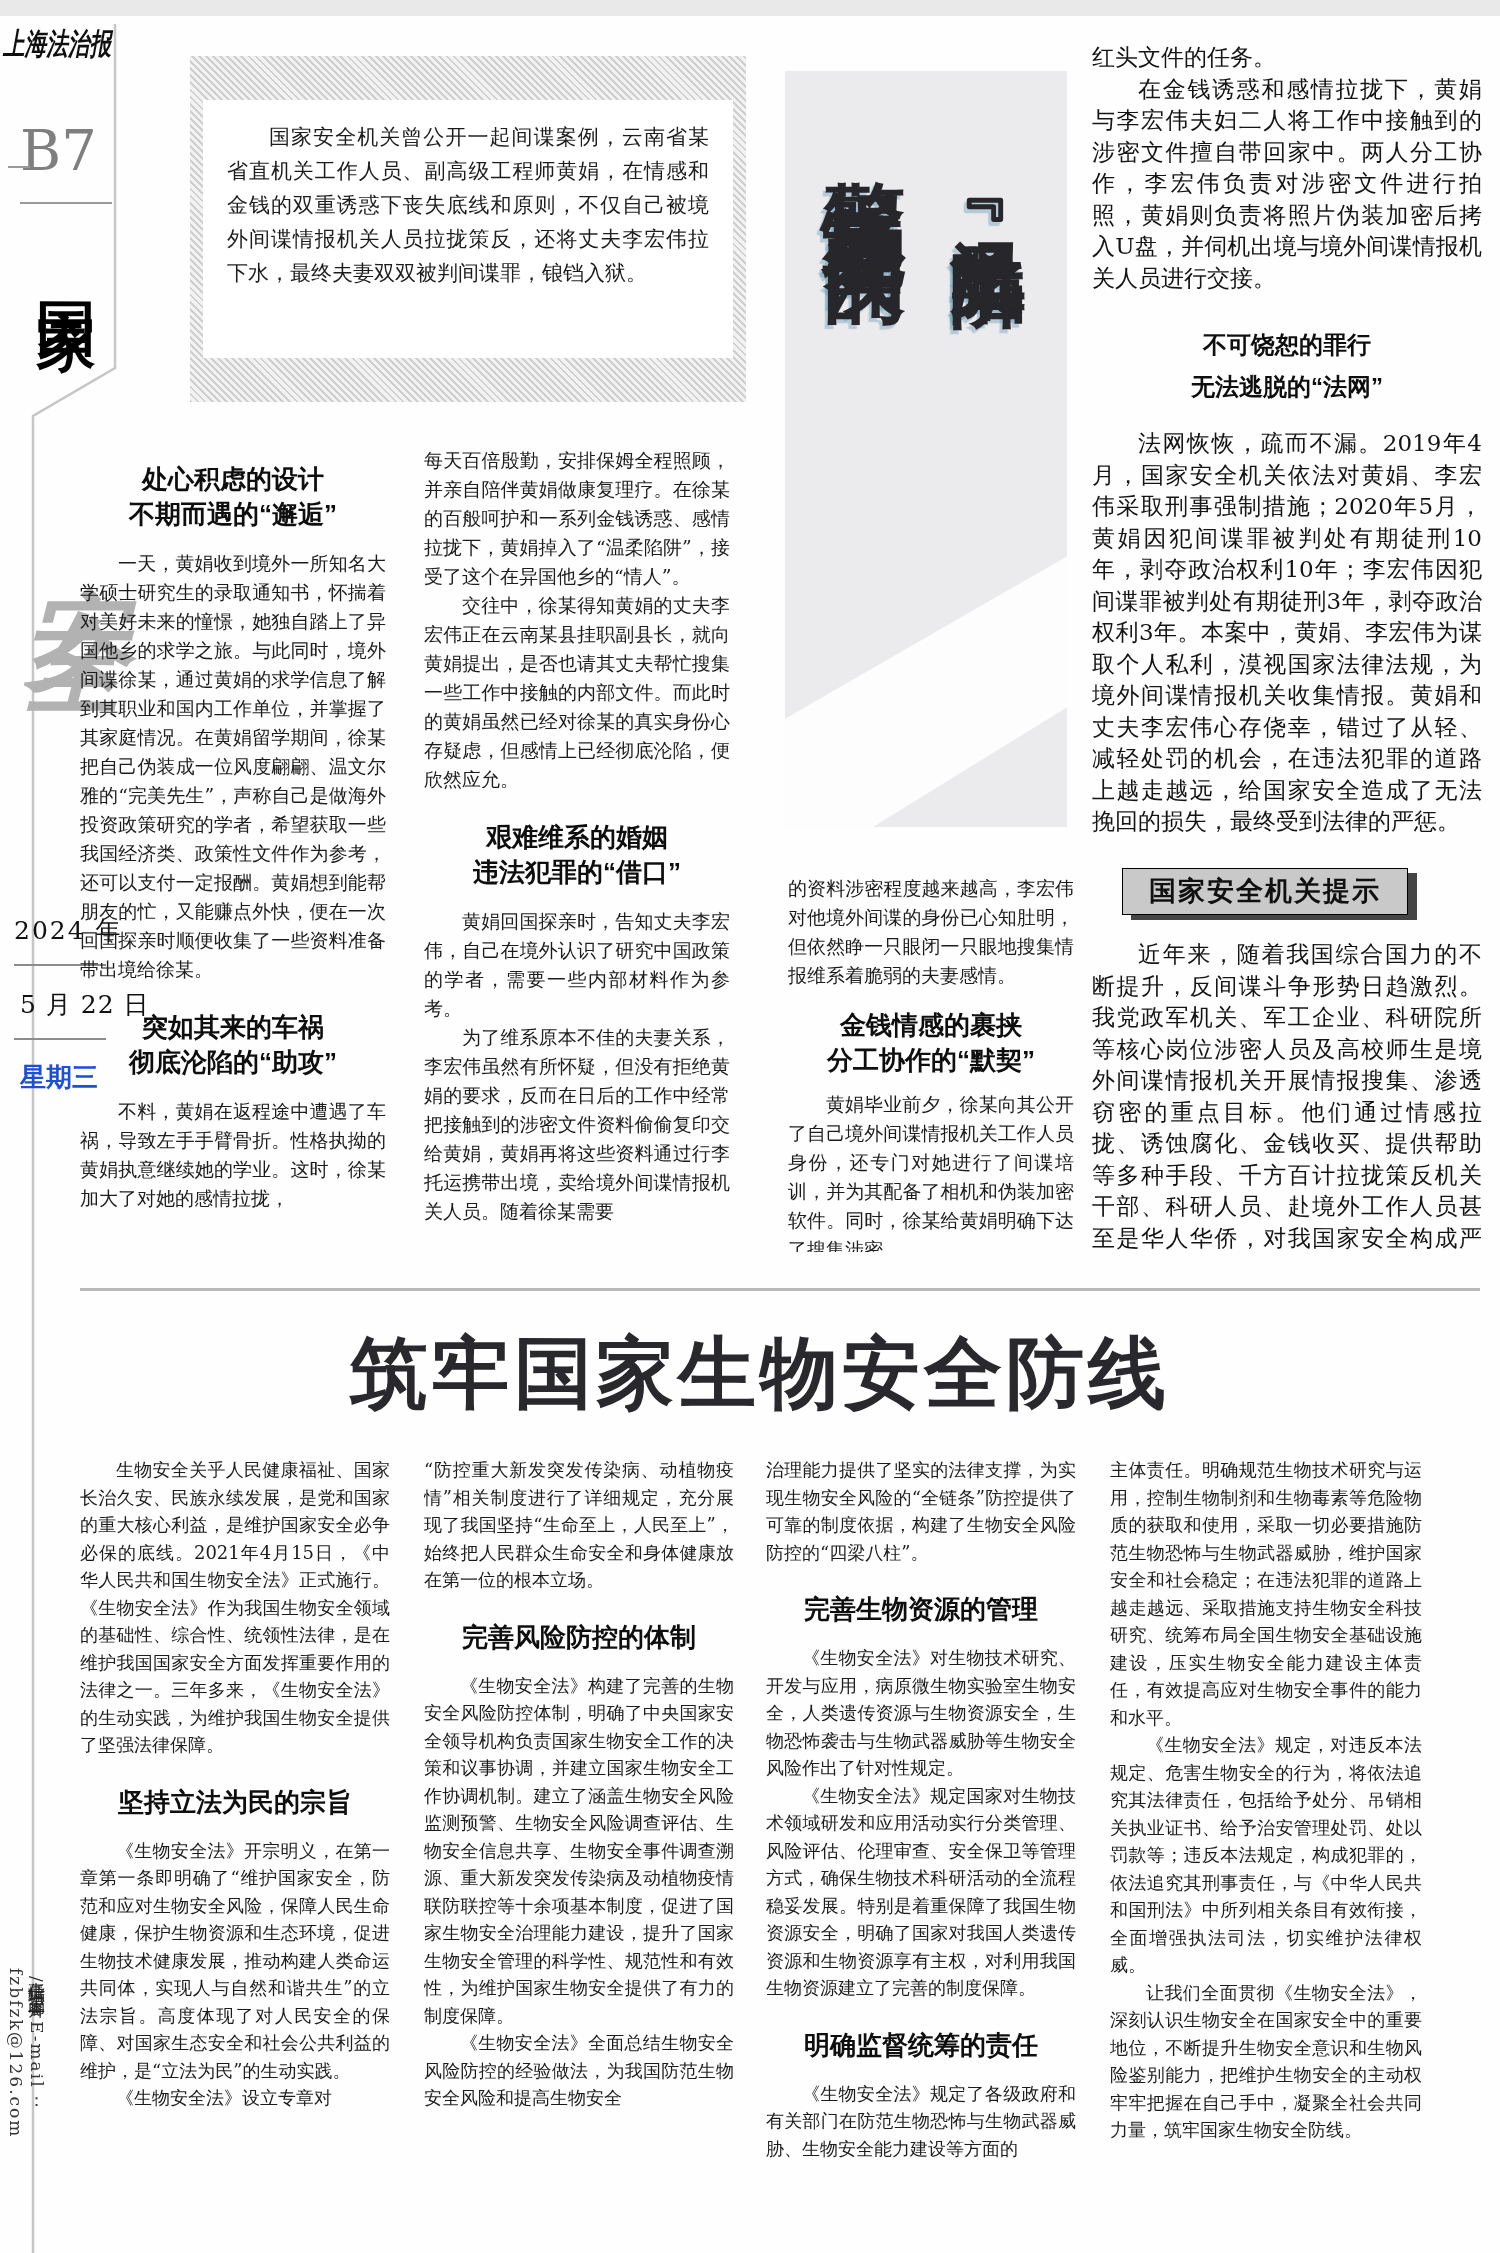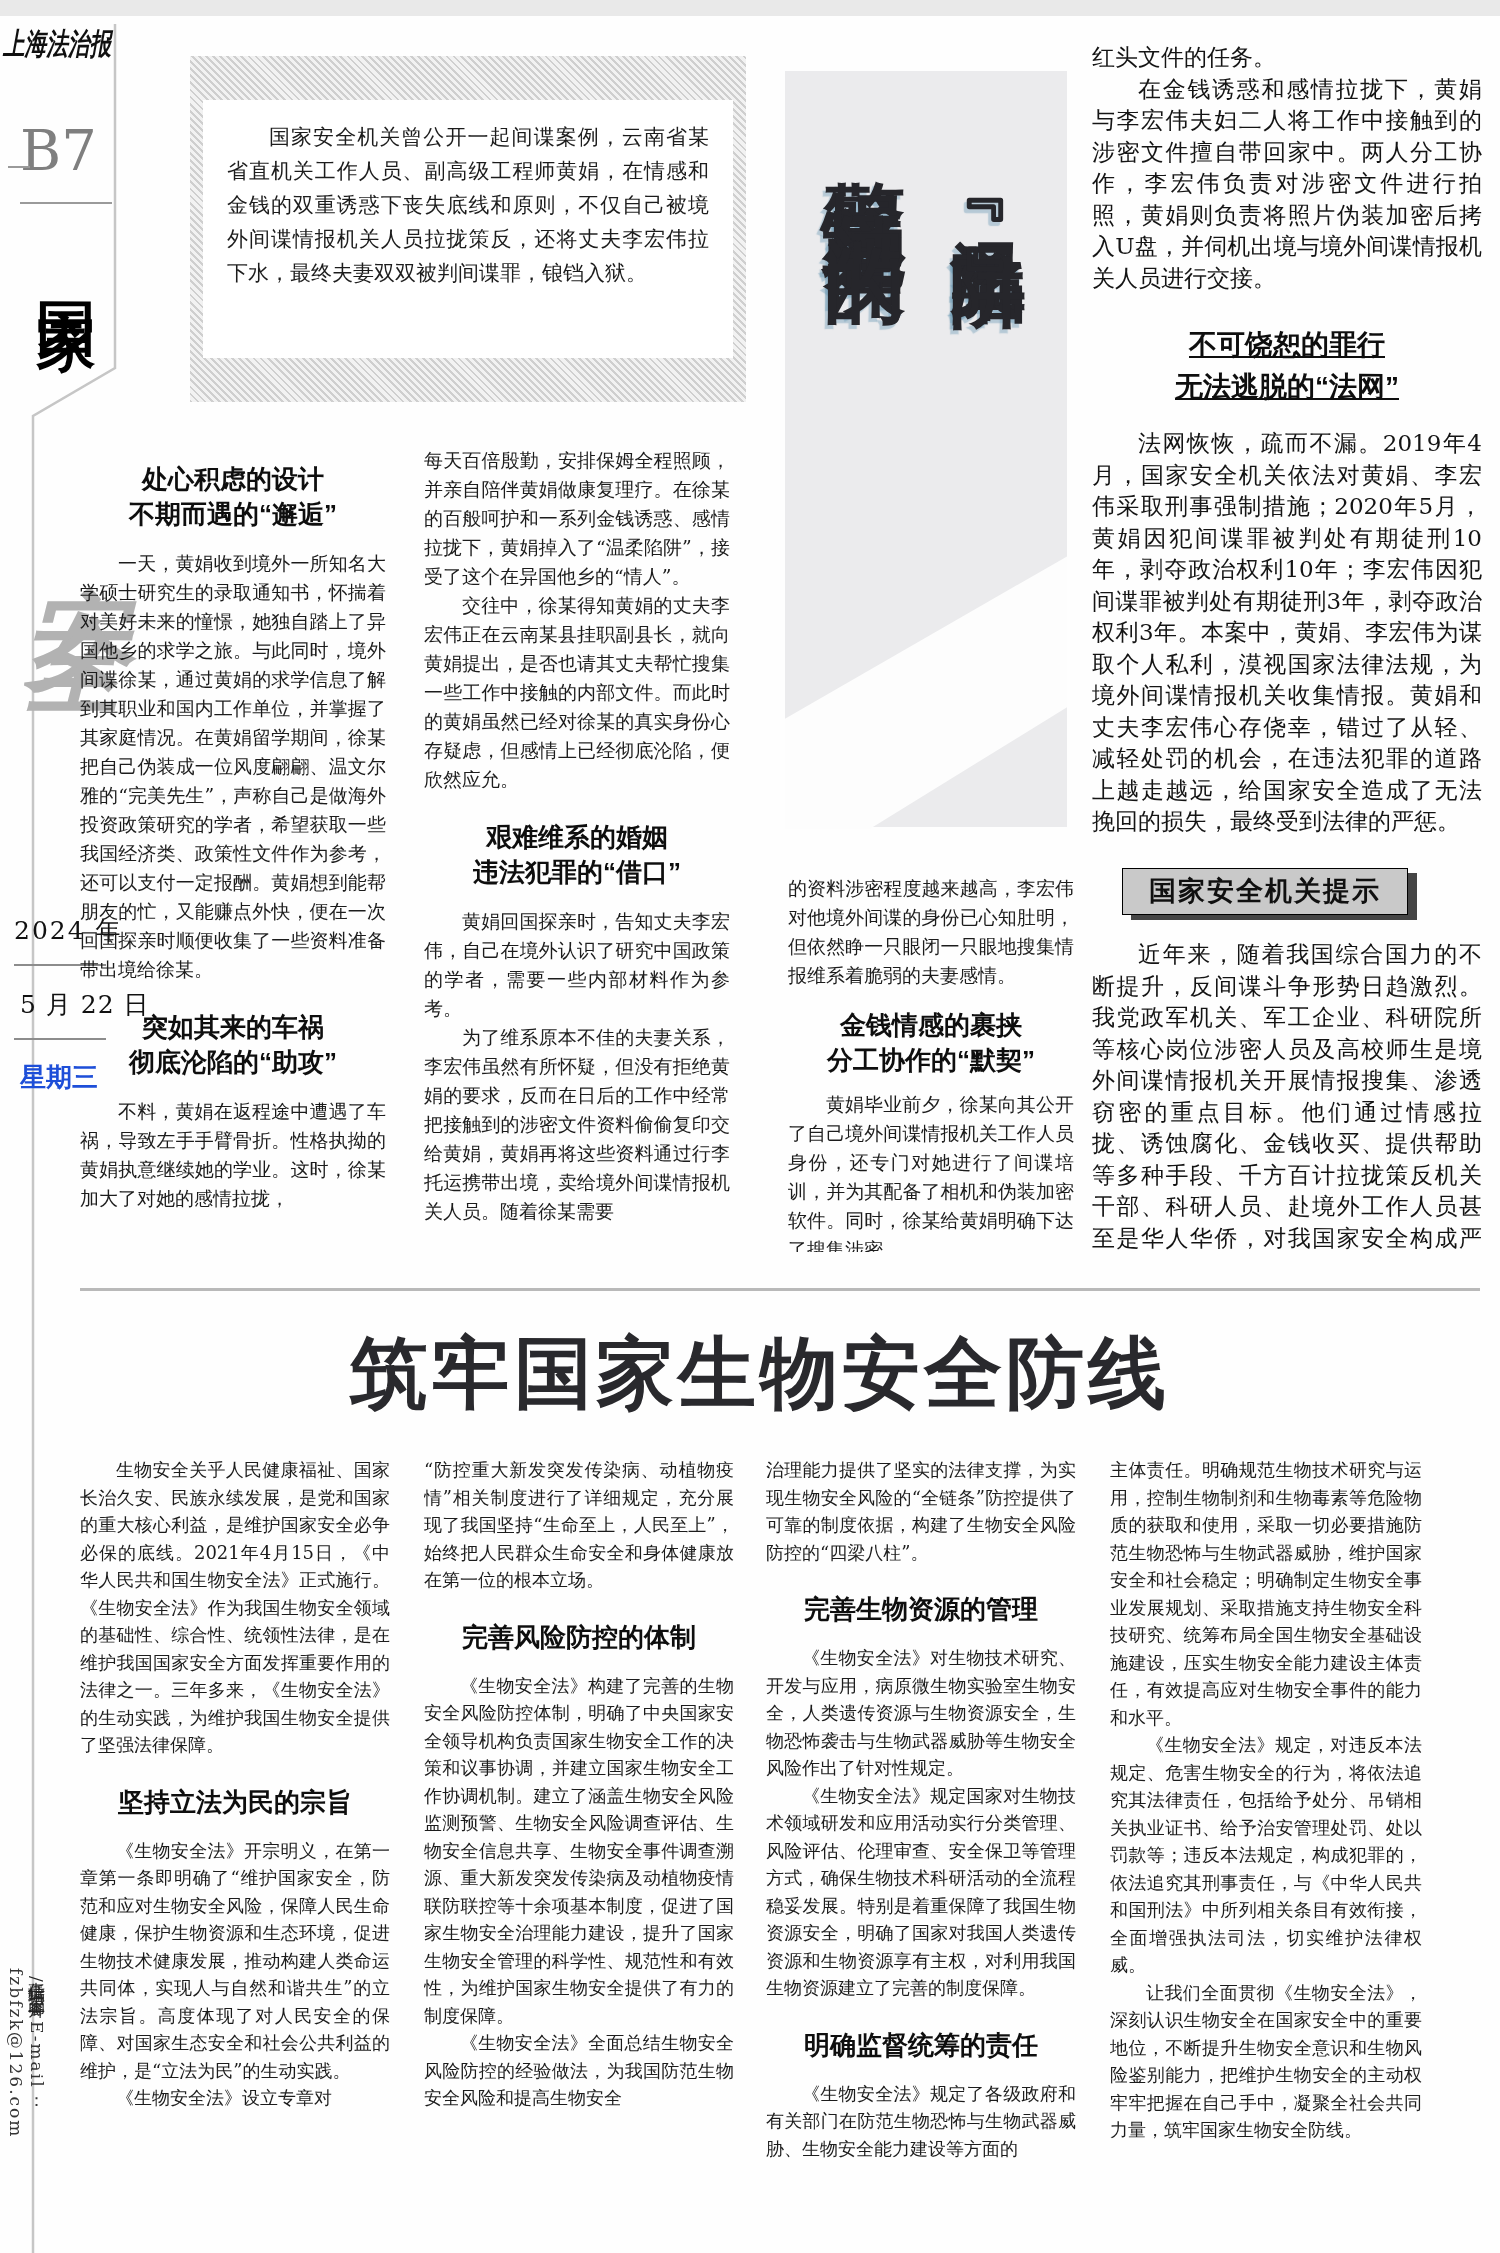--- a/index.html
+++ b/index.html
@@ -34,21 +34,21 @@
   .blk{margin:0;}
   .blk-p{text-indent:2em;}
   .blk-c{text-indent:0;}
   .blk-h{font-family:"Liberation Sans","DejaVu Sans",sans-serif;font-weight:bold;text-align:center;
          white-space:pre-line;font-size:26px;line-height:35px;margin:26px 0 17px;color:#0e0e0e;
          text-indent:0;}
   .col .blk-h:first-child{margin-top:4px;}
   .body1{font-size:19px;line-height:29px;}
   .body2{font-size:18px;line-height:27.5px;}
   .fs{font-size:23px;line-height:31.5px;color:#141414;}
-  .fs .blk-h{font-size:28px;line-height:42px;margin:30px 0 20px;text-decoration:underline;}
+  .fs .blk-h{font-size:24px;line-height:42px;margin:30px 0 20px;}
   .blk-box{width:fit-content;margin:30px 0 24px 30px;padding:7px 26px;background:#c9c9c9;
            border:1px solid #000000;box-shadow:9px 5px 0 #454545;
            font-family:"Liberation Sans",sans-serif;font-weight:bold;font-size:27px;color:#101010;
            text-indent:0;letter-spacing:2px;}
   .blk-note{text-indent:2em;letter-spacing:3px;font-size:19px;}
 
   
   .lead-wrap{position:absolute;left:190px;top:40px;width:556px;height:346px;box-sizing:border-box;
              padding:44px 13px;
              background:repeating-linear-gradient(45deg,#cfcfcf 0 2px,#f2f2f2 2px 5px);}
@@ -168,18 +168,18 @@
     </div>
   <div class="col body2 a2c3">
       <div class="blk blk-c">治理能力提供了坚实的法律支撑，为实现生物安全风险的“全链条”防控提供了可靠的制度依据，构建了生物安全风险防控的“四梁八柱”。</div>
       <div class="blk blk-h">完善生物资源的管理</div>
       <div class="blk blk-p">《生物安全法》对生物技术研究、开发与应用，病原微生物实验室生物安全，人类遗传资源与生物资源安全，生物恐怖袭击与生物武器威胁等生物安全风险作出了针对性规定。</div>
       <div class="blk blk-p">《生物安全法》规定国家对生物技术领域研发和应用活动实行分类管理、风险评估、伦理审查、安全保卫等管理方式，确保生物技术科研活动的全流程稳妥发展。特别是着重保障了我国生物资源安全，明确了国家对我国人类遗传资源和生物资源享有主权，对利用我国生物资源建立了完善的制度保障。</div>
       <div class="blk blk-h">明确监督统筹的责任</div>
       <div class="blk blk-p">《生物安全法》规定了各级政府和有关部门在防范生物恐怖与生物武器威胁、生物安全能力建设等方面的</div>
     </div>
   <div class="col body2 a2c4">
-      <div class="blk blk-c">主体责任。明确规范生物技术研究与运用，控制生物制剂和生物毒素等危险物质的获取和使用，采取一切必要措施防范生物恐怖与生物武器威胁，维护国家安全和社会稳定；明确制定生物安全事业发展规划、采取措施支持生物安全科技研究、统筹布局全国生物安全基础设施建设，压实生物安全能力建设主体责任，有效提高应对生物安全事件的能力和水平。</div>
+      <div class="blk blk-c">主体责任。明确规范生物技术研究与运用，控制生物制剂和生物毒素等危险物质的获取和使用，采取一切必要措施防范生物恐怖与生物武器威胁，维护国家安全和社会稳定；在违法犯罪的道路上越走越远、采取措施支持生物安全科技研究、统筹布局全国生物安全基础设施建设，压实生物安全能力建设主体责任，有效提高应对生物安全事件的能力和水平。</div>
       <div class="blk blk-p">《生物安全法》规定，对违反本法规定、危害生物安全的行为，将依法追究其法律责任，包括给予处分、吊销相关执业证书、给予治安管理处罚、处以罚款等；违反本法规定，构成犯罪的，依法追究其刑事责任，与《中华人民共和国刑法》中所列相关条目有效衔接，全面增强执法司法，切实维护法律权威。</div>
       <div class="blk blk-p">让我们全面贯彻《生物安全法》，深刻认识生物安全在国家安全中的重要地位，不断提升生物安全意识和生物风险鉴别能力，把维护生物安全的主动权牢牢把握在自己手中，凝聚全社会共同力量，筑牢国家生物安全防线。</div>
     </div>
 
 </div>
 
 </body></html>

